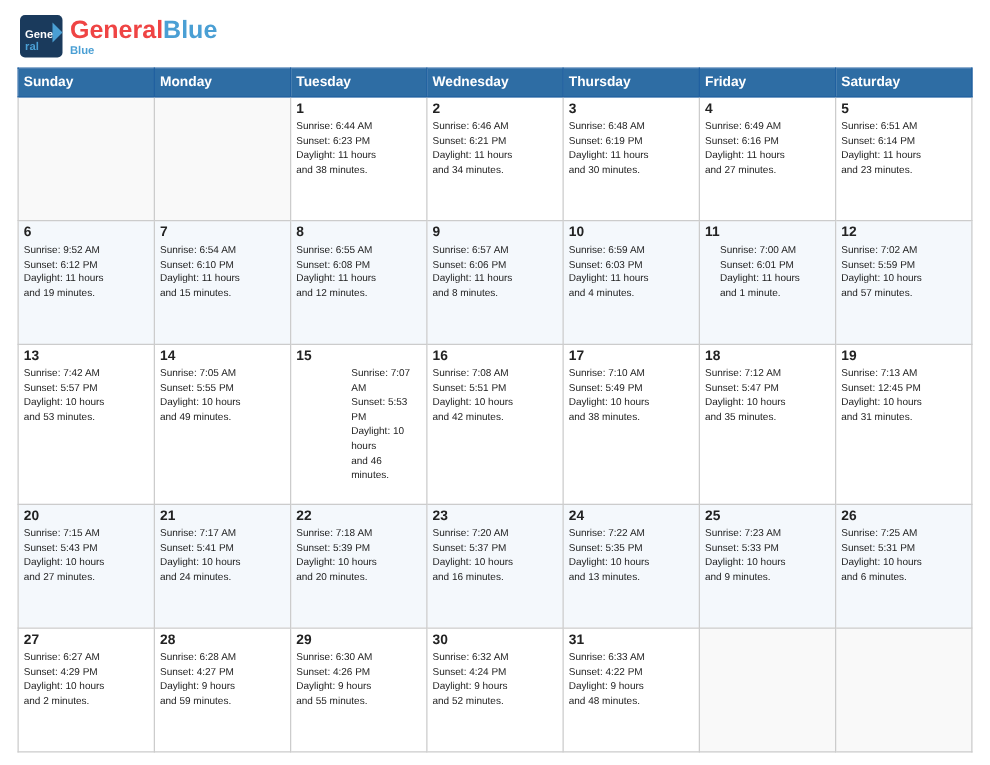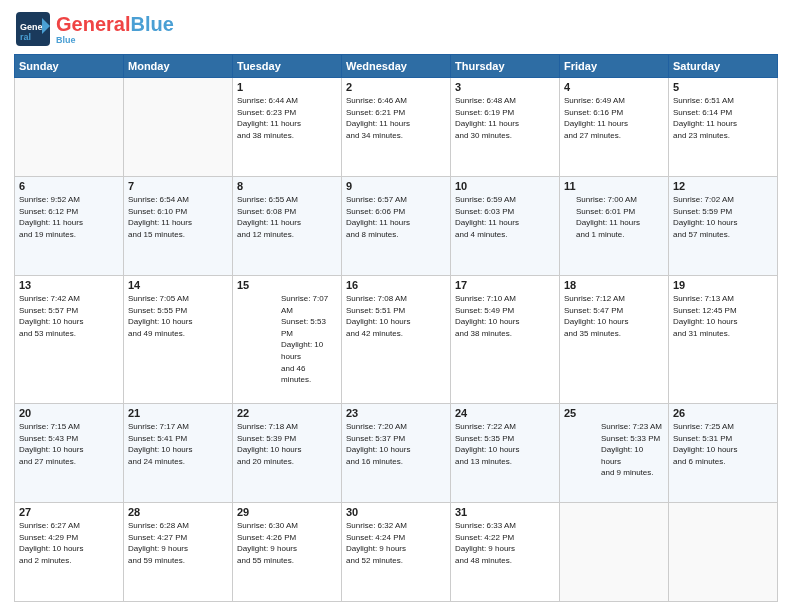--- a/index.html
+++ b/index.html
@@ -298,21 +298,21 @@
           </td>
           <td>
             <span class="day-number">24</span>
             <div class="day-info" style="white-space: pre-line;">Sunrise: 7:22 AM
 Sunset: 5:35 PM
 Daylight: 10 hours
 and 13 minutes.</div>
           </td>
           <td>
             <span class="day-number">25</span>
-            <div class="day-info" style="white-space: pre-line; margin-left: 37px;">Sunrise: 7:23 AM
+            <div class="day-info" style="white-space: pre-line;">Sunrise: 7:23 AM
 Sunset: 5:33 PM
 Daylight: 10 hours
 and 9 minutes.</div>
           </td>
           <td>
             <span class="day-number">26</span>
             <div class="day-info" style="white-space: pre-line;">Sunrise: 7:25 AM
 Sunset: 5:31 PM
 Daylight: 10 hours
 and 6 minutes.</div>

